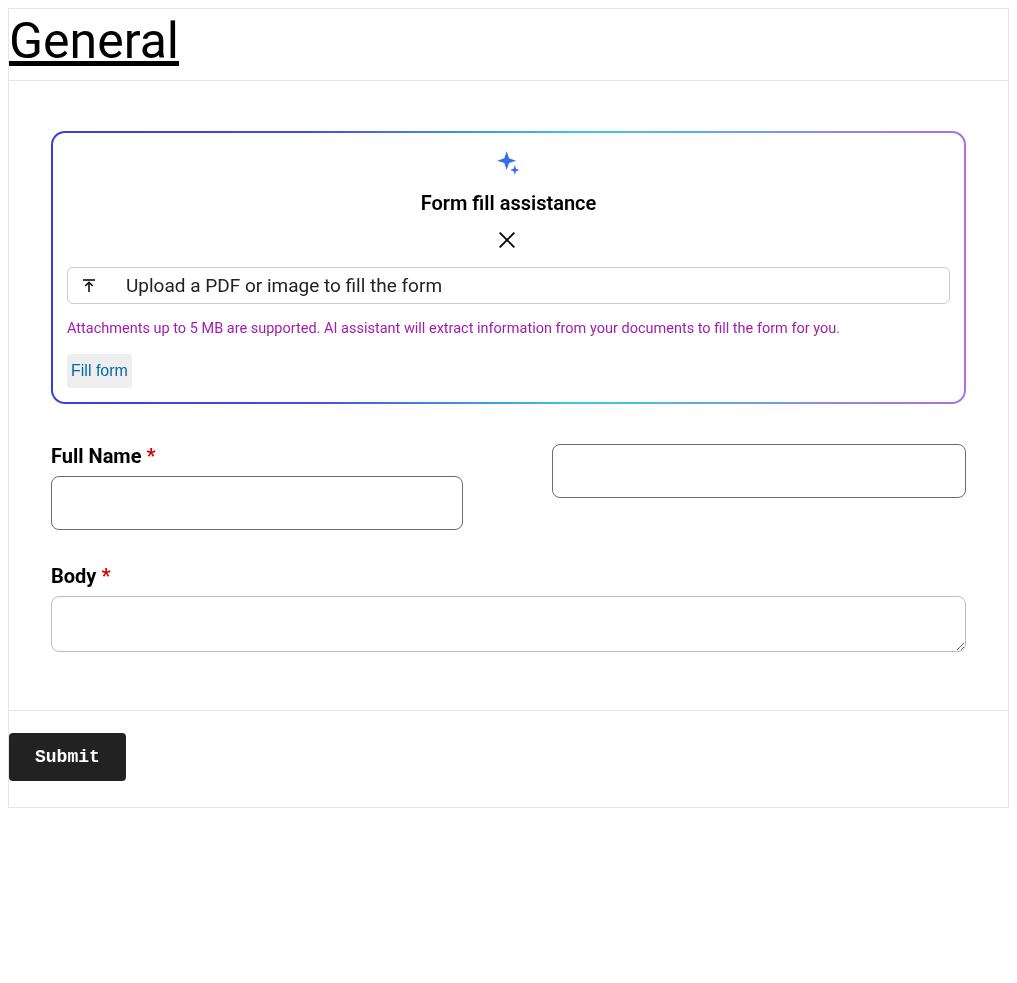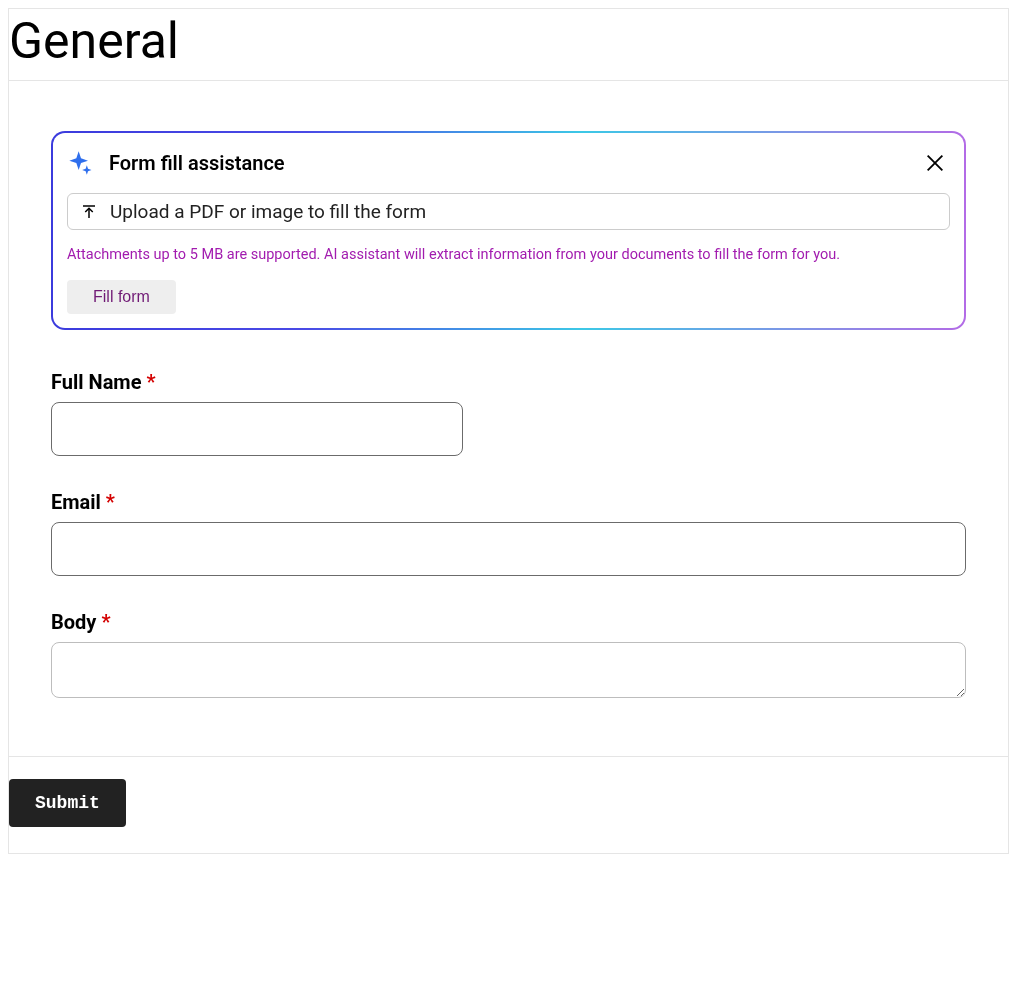--- a/index.html
+++ b/index.html
@@ -19,20 +19,21 @@
       border-bottom: 1px solid #e5e5e5;
       padding: 0 0 6px 0;
     }
     .page-title {
       font-size: 50px;
       font-weight: 400;
       color: #000;
       padding: 0;
       margin: 0;
       line-height: 1.3;
+      text-decoration: underline;
     }
     .form-area {
       padding: 50px 42px 20px 42px;
     }
     
     .assist-wrap {
       position: relative;
       border-radius: 14px;
       padding: 2px;
       background: linear-gradient(90deg, #3b3bdd 0%, #4a4ae6 28%, #3cc8e6 58%, #b36be6 100%);
@@ -41,20 +42,21 @@
     .assist-inner {
       background: #fff;
       border-radius: 12px;
       padding: 16px 14px 14px 14px;
     }
     .assist-header {
       display: flex;
       align-items: center;
       gap: 14px;
       margin-bottom: 16px;
+      flex-direction: column;
     }
     .sparkle-icon {
       width: 28px;
       height: 28px;
       flex-shrink: 0;
     }
     .assist-title {
       font-size: 20px;
       font-weight: 600;
       color: #000;
@@ -66,21 +68,21 @@
       flex-shrink: 0;
       cursor: pointer;
       margin-right: 4px;
     }
     .upload-row {
       border: 1px solid #ccc;
       border-radius: 6px;
       padding: 6px 12px;
       display: flex;
       align-items: center;
-      gap: 12px;
+      gap: 28px;
       margin-bottom: 14px;
       cursor: pointer;
     }
     .upload-icon {
       width: 18px;
       height: 18px;
       flex-shrink: 0;
     }
     .upload-text {
       font-size: 19px;
@@ -88,29 +90,29 @@
     }
     .assist-desc {
       font-size: 14.5px;
       color: #a21caf;
       line-height: 1.55;
       margin-bottom: 14px;
     }
     .fill-btn {
       background: #eee;
       border: none;
-      color: #701a75;
+      color: #0369a1;
       font-size: 16px;
-      padding: 8px 26px;
+      padding: 8px 4px;
       border-radius: 4px;
       cursor: not-allowed;
     }
     .form-grid {
       display: grid;
-      grid-template-columns: 1fr;
+      grid-template-columns: 1fr 1fr;
       gap: 0 86px;
     }
     .form-field {
       margin-bottom: 34px;
     }
     .form-field.full {
       grid-column: 1 / -1;
     }
     .field-label {
       font-size: 20px;
@@ -214,24 +216,20 @@
 
       <div class="form-field">
         <label class="field-label">
           <span>Full Name</span>
           <span class="req">*</span>
         </label>
         <input type="text" class="text-input narrow-input" value="" style="">
       </div>
 
       <div class="form-field">
-        <label class="field-label">
-          <span>Email</span>
-          <span class="req">*</span>
-        </label>
         <input type="text" class="text-input" value="" style="">
       </div>
 
 
       <div class="form-field full">
         <label class="field-label">
           <span>Body</span>
           <span class="req">*</span>
         </label>
         <textarea class="textarea-input" value="" style=""></textarea>

